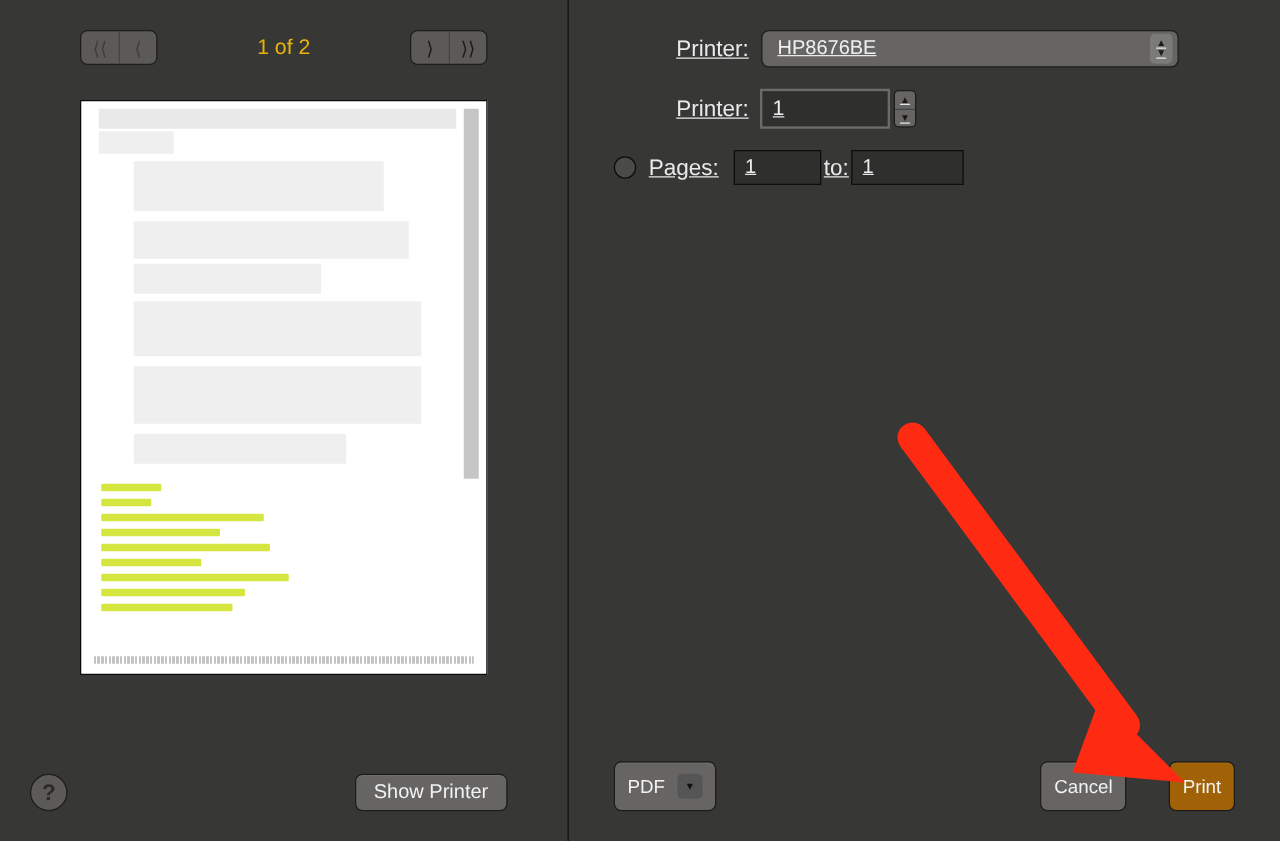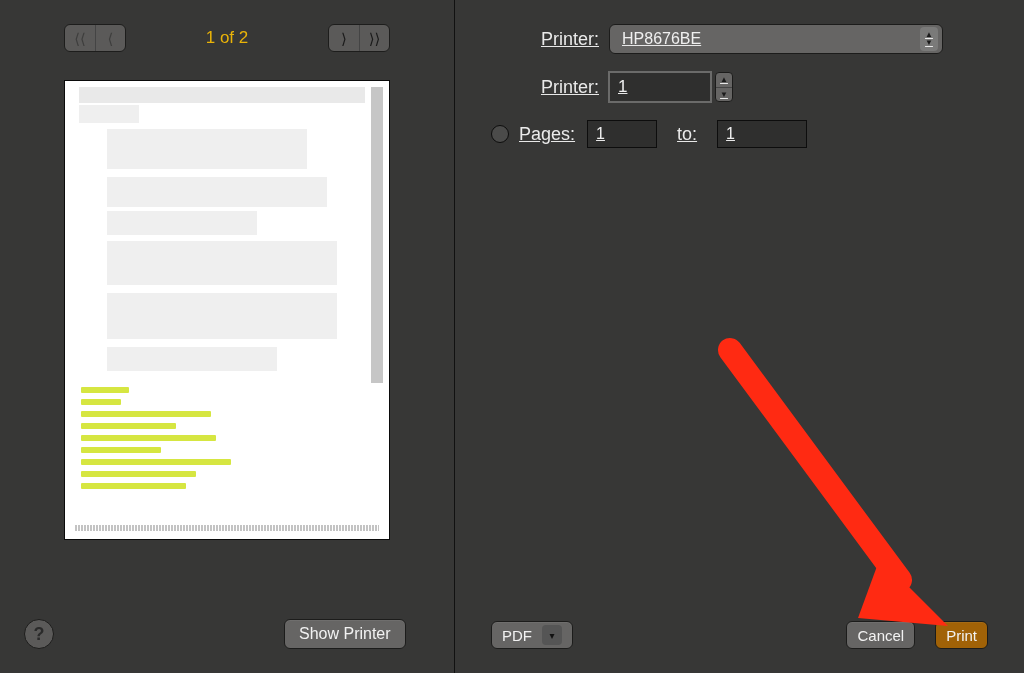--- a/index.html
+++ b/index.html
@@ -128,21 +128,21 @@
     border: 1px solid #1c1c1b;
     border-radius: 6px;
     height: 30px;
     padding: 0 14px;
     display: inline-flex;
     align-items: center;
     font-size: 16px;
     gap: 6px;
     box-shadow: inset 0 1px 0 rgba(255,255,255,.06);
   }
-  .btn.small { height: 28px; padding: 0 10px; font-size:15px;}
+  .btn.small { height: 40px; padding: 0 10px; font-size:15px;}
   
   .options-pane {
     flex: 1;
     position: relative;
     padding: 24px 36px;
     text-decoration: underline;
   }
   .row {
     display: flex;
     align-items: center;
@@ -217,21 +217,21 @@
     left: 36px; right: 36px; bottom: 24px;
     display:flex; align-items:center;
   }
   .bottom-right .spacer{flex:1;}
   .pdf-btn { position: relative; }
   .chev {
     width: 20px;height:20px;background:#555;border-radius:4px;
     display:inline-flex;align-items:center;justify-content:center;font-size:10px;color:#111;
     margin-left:4px;
   }
-  .action-btns { display:flex; gap: 20px; }
+  .action-btns { display:flex; gap: 34px; }
   
   .arrow-svg {
     position: absolute;
     left: 710px;
     top: 330px;
     width: 280px;
     height: 320px;
     pointer-events: none;
   }
 </style>
@@ -315,21 +315,21 @@
       <div>▼</div>
     </div>
   </div>
 
   <div class="row" style="align-items:flex-start">
     <div>
       <div class="radio-row">
         <span class="radio"></span>
         <span style="margin-right:12px">Pages:</span>
         <input class="range-input" value="1" style="">
-        <span style="margin:0 20px">to:</span>
+        <span style="margin:0 2px">to:</span>
         <input class="range-input" style="width: 90px;" value="1">
       </div>
     </div>
   </div>
 
   <div class="bottom-right">
     <div class="btn small pdf-btn">
       <span>PDF</span>
       <span class="chev">▾</span>
     </div>

